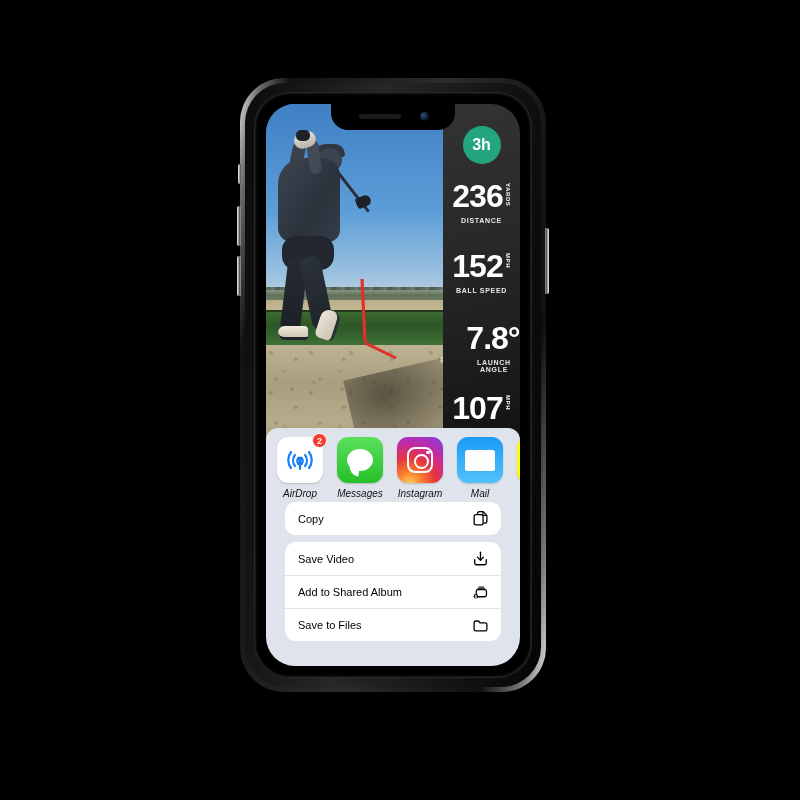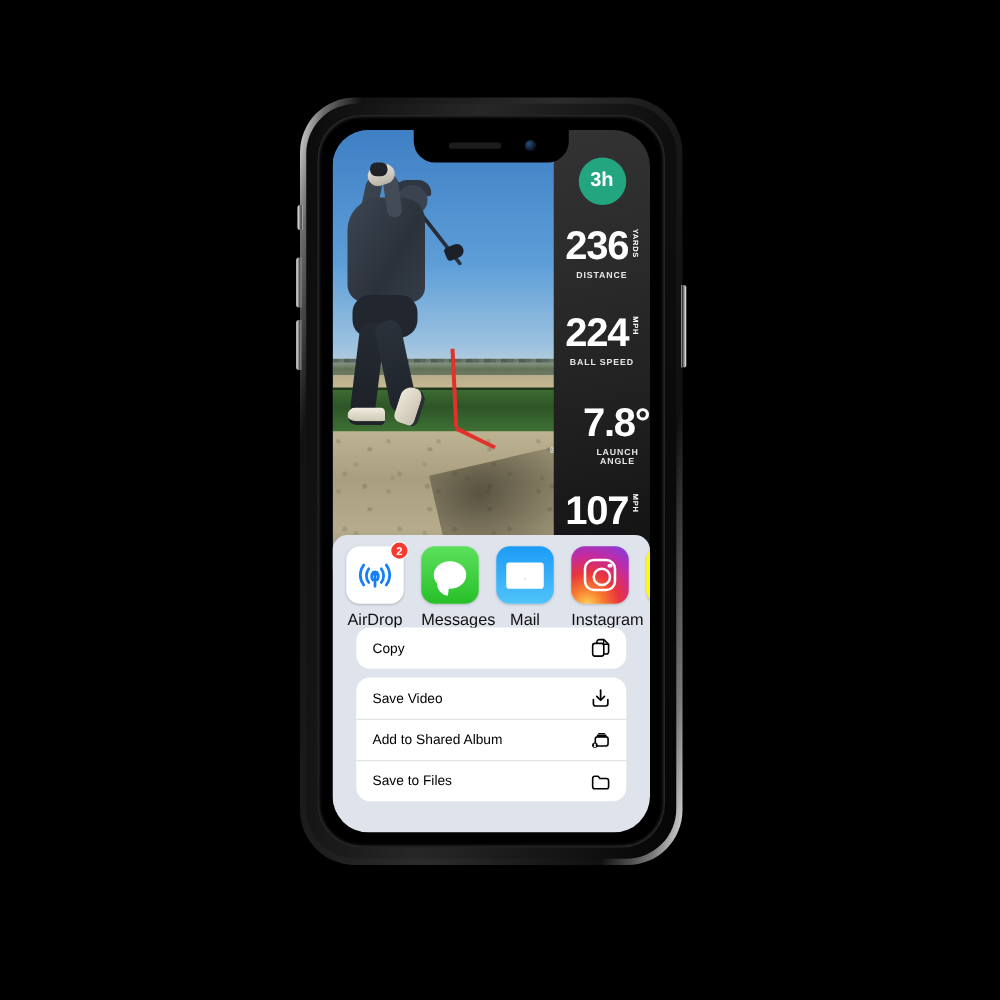--- a/index.html
+++ b/index.html
@@ -135,21 +135,21 @@
   #stat-0 { top:76px; } #stat-1 { top:146px; } #stat-2 { top:218px;padding-left:25px; } #stat-3 { top:288px; }
 
   
   #share { position:absolute; left:0; bottom:0; width:100%; height:238px;
            background:#dfe3eb; border-radius:12px 12px 0 0; }
 
   #apps-row { position:relative; height:74px; padding:9px 0 0 11px; display:flex; gap:14px; overflow:hidden; }
   .app { width:46px; flex:0 0 46px; text-align:center; position:relative; }
   .app-ico { width:46px; height:46px; border-radius:11px; position:relative; overflow:visible;
              box-shadow:0 1px 2px rgba(0,0,0,.18); }
-  .app-lbl { font-size:13px; color:#111; margin-top:5px; display:block; white-space:nowrap; }
+  .app-lbl { font-size:10px; color:#111; margin-top:5px; display:block; white-space:nowrap;font-style:italic; }
   .badge-n { position:absolute; right:-4px; top:-4px; width:15px; height:15px; border-radius:50%;
              background:#f63a2e; color:#fff; font-size:9px; font-weight:bold;
              display:flex; align-items:center; justify-content:center; border:1.5px solid #fff; z-index:5; }
 
   .ico-airdrop { background:#fff; display:flex; align-items:center; justify-content:center; }
   .ico-messages{ background:linear-gradient(#5ce05c,#26c028); display:flex; align-items:center; justify-content:center; }
   .bubble { width:26px; height:22px; background:#fff; border-radius:50% 50% 50% 50%; position:relative; }
   .bubble:after { content:""; position:absolute; left:2px; bottom:-5px; width:10px; height:10px;
                   background:#fff; border-radius:0 0 0 10px; transform:rotate(8deg); }
   .ico-mail { background:linear-gradient(#1d9bf7,#4fc3f9); display:flex; align-items:center; justify-content:center; }
@@ -245,21 +245,21 @@
               <div class="stat" id="stat-0">
                 <div class="stat-row">
                   <span class="stat-val">236</span>
                   <span class="stat-unit">YARDS</span>
                 </div>
                 <div class="stat-lbl">DISTANCE</div>
               </div>
 
               <div class="stat" id="stat-1">
                 <div class="stat-row">
-                  <span class="stat-val">224</span>
+                  <span class="stat-val">152</span>
                   <span class="stat-unit">MPH</span>
                 </div>
                 <div class="stat-lbl">BALL SPEED</div>
               </div>
 
               <div class="stat" id="stat-2">
                 <div class="stat-row">
                   <span class="stat-val">7.8°</span>
                   <span class="stat-unit"></span>
                 </div>
@@ -300,31 +300,31 @@
               </div>
 
               <div class="app">
                 <div class="app-ico ico-messages">
                   <div class="bubble"></div>
                 </div>
                 <span class="app-lbl">Messages</span>
               </div>
 
               <div class="app">
+                <div class="app-ico ico-insta">
+                  <div class="insta-sq"></div>
+                </div>
+                <span class="app-lbl">Instagram</span>
+              </div>
+
+              <div class="app">
                 <div class="app-ico ico-mail">
                   <div class="env"></div>
                 </div>
                 <span class="app-lbl">Mail</span>
-              </div>
-
-              <div class="app">
-                <div class="app-ico ico-insta">
-                  <div class="insta-sq"></div>
-                </div>
-                <span class="app-lbl">Instagram</span>
               </div>
 
               <div class="app">
                 <div class="app-ico ico-snap">
                   
                 </div>
                 <span class="app-lbl">S</span>
               </div>
             </div>
 

